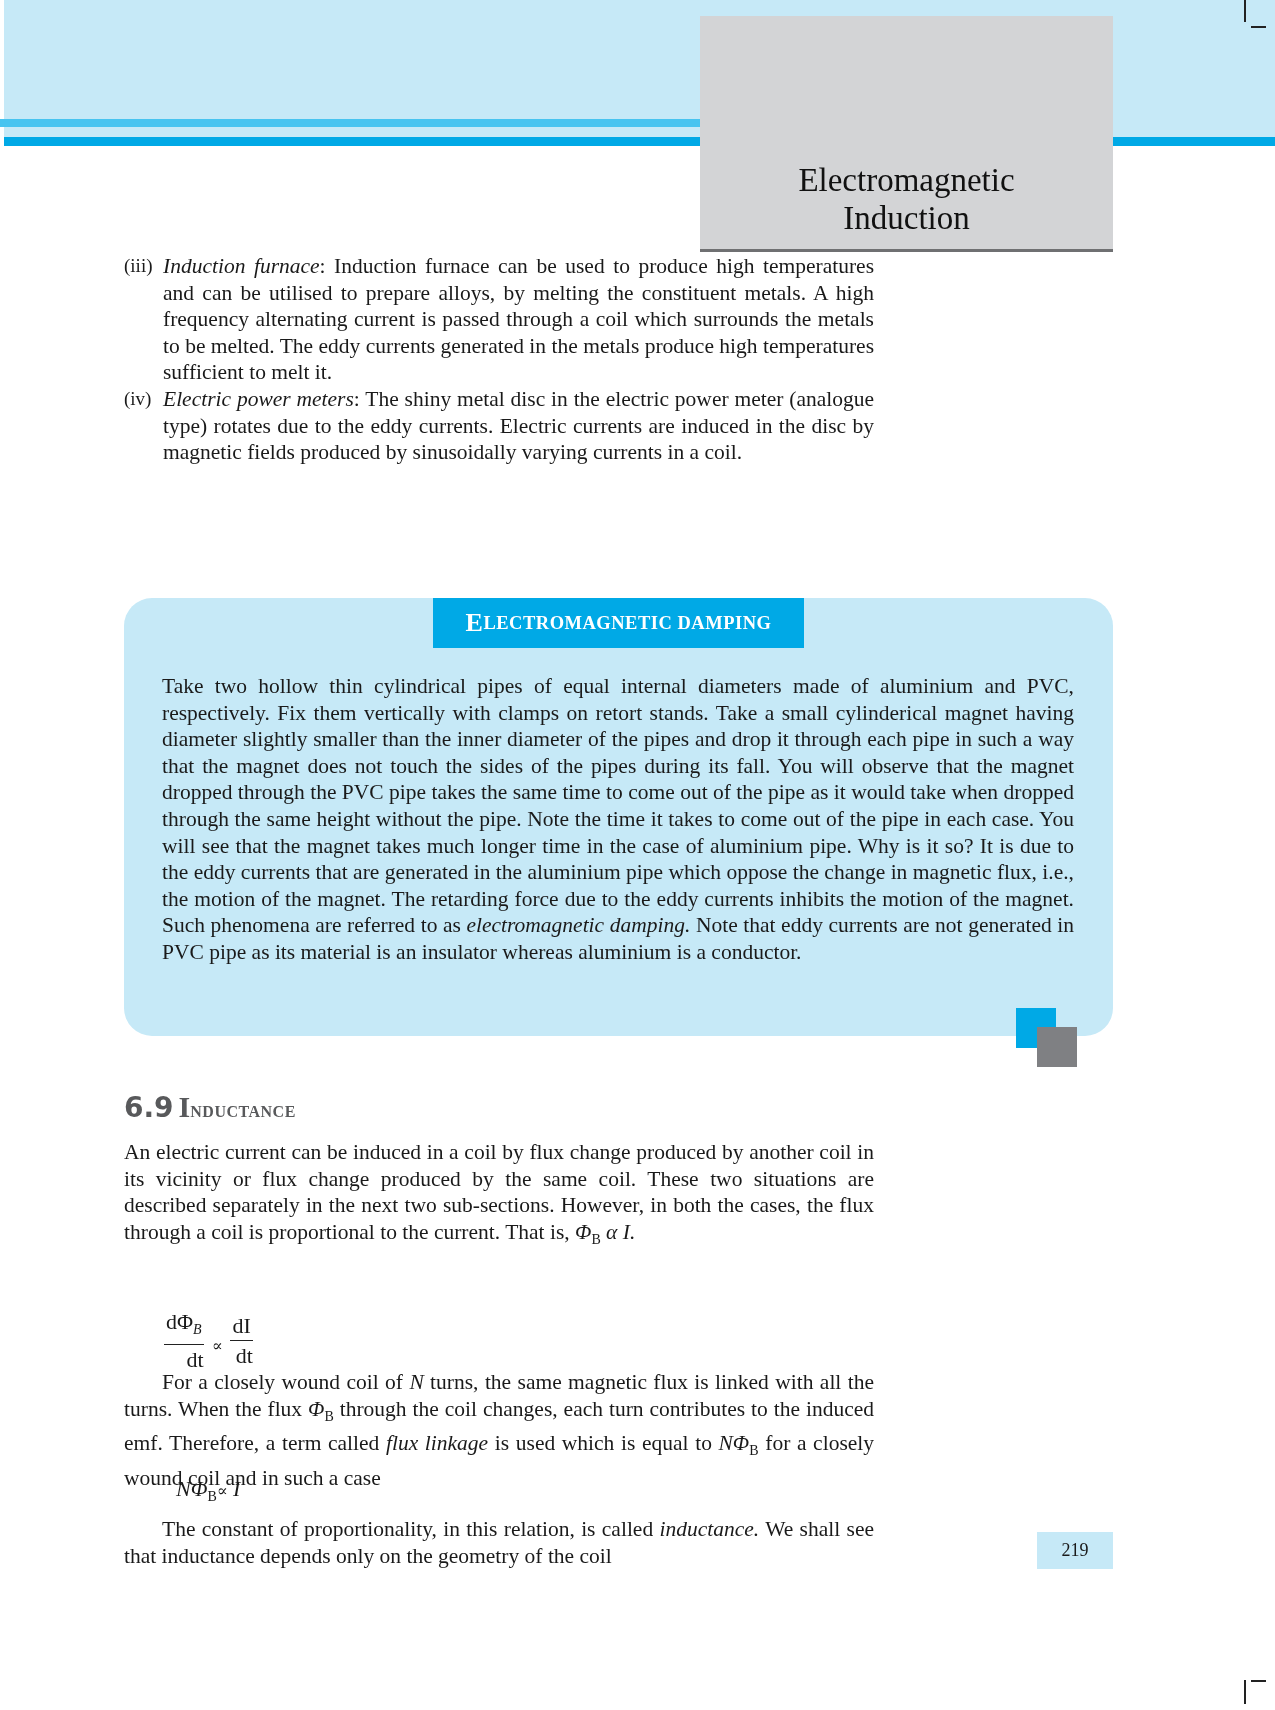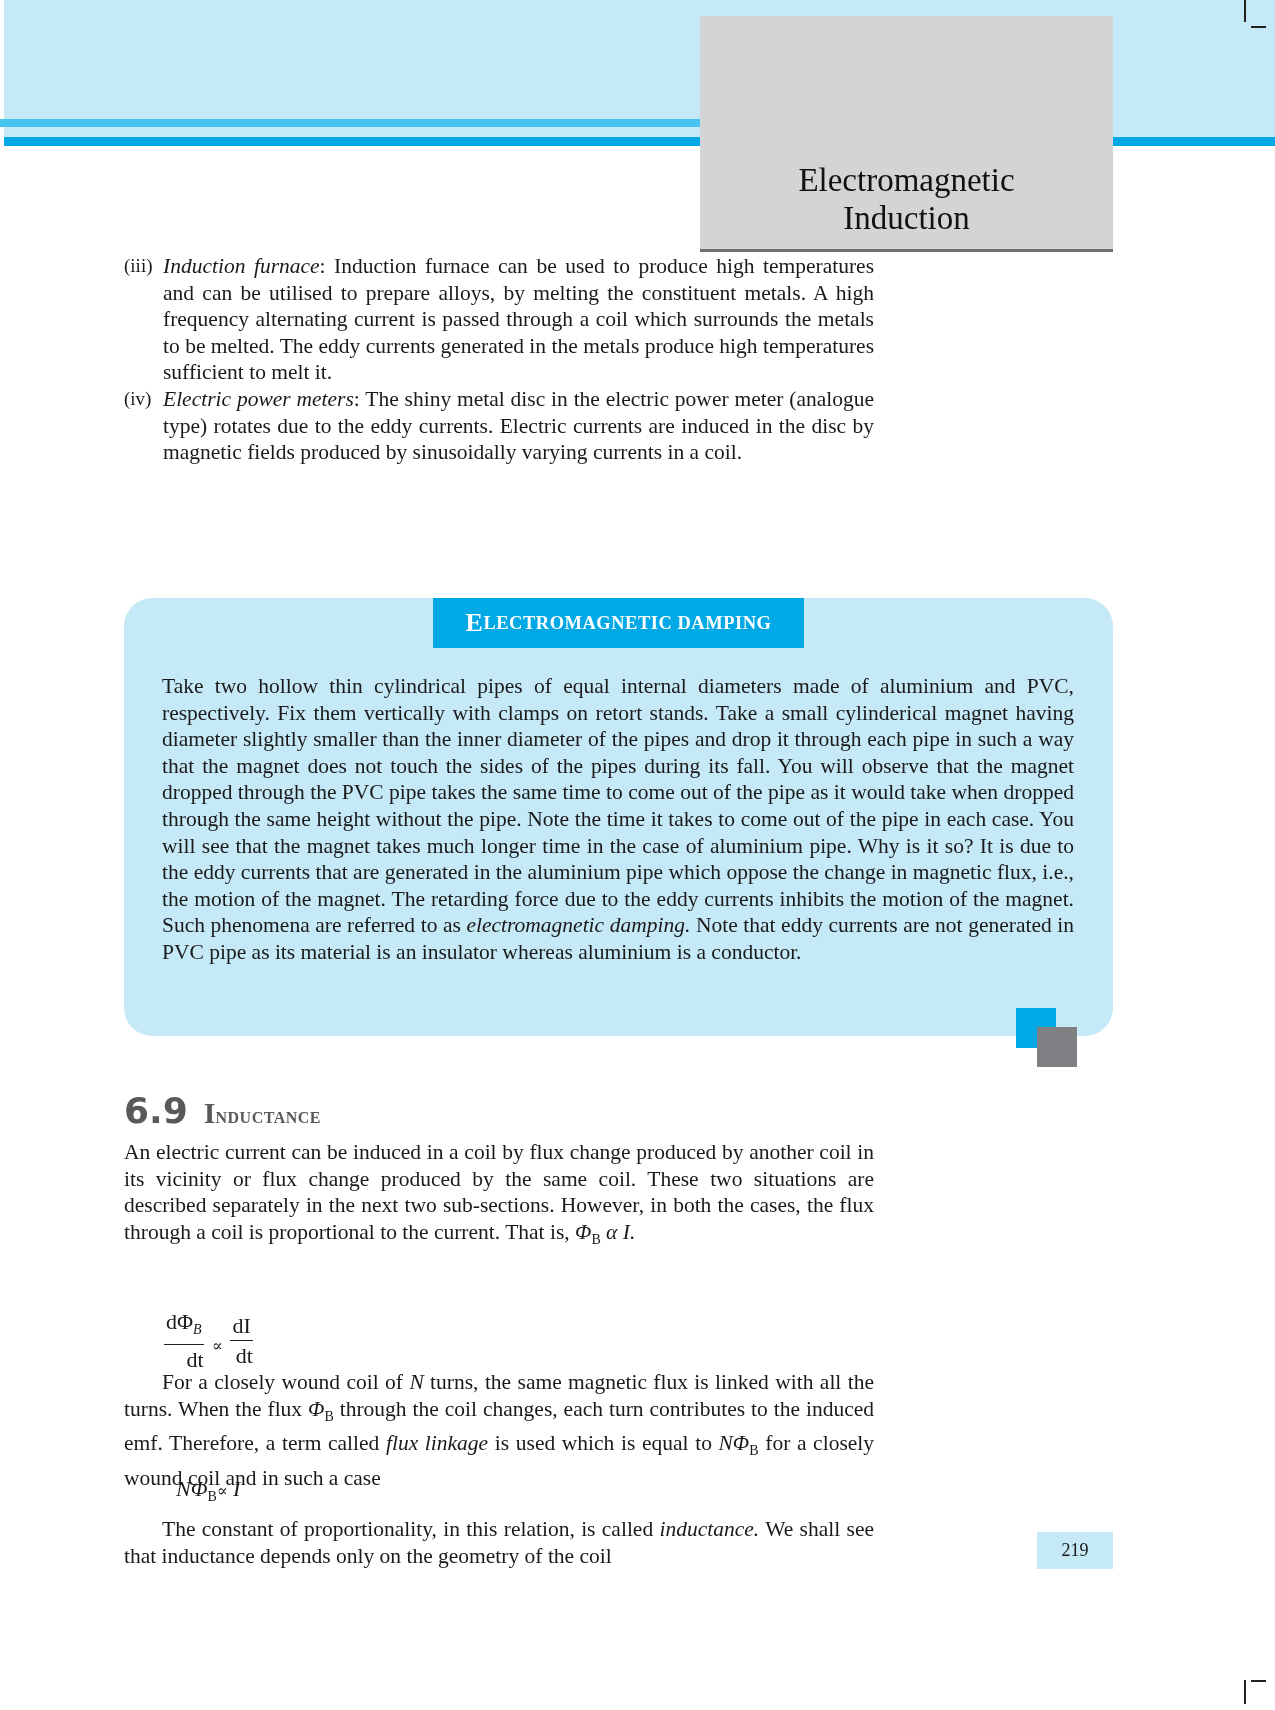--- a/index.html
+++ b/index.html
@@ -38,21 +38,21 @@
     position: absolute; left: 433px; top: 598px; width: 371px; height: 50px;
     background: #00a9e6; color: #fff; display: flex; align-items: center; justify-content: center;
     font-weight: bold; font-size: 18.5px; letter-spacing: 0.5px;
   }
   .activity-title .cap { font-size: 26px; }
   .activity-text { position: absolute; left: 162px; top: 673px; width: 912px; }
   .sq-blue { position: absolute; left: 1016px; top: 1008px; width: 40px; height: 40px; background: #00a9e6; }
   .sq-grey { position: absolute; left: 1037px; top: 1027px; width: 40px; height: 40px; background: #7f8083; }
 
   .sec-heading { position: absolute; left: 124px; top: 1090px; font-size: 30px; font-weight: bold; color: #58595b; }
-  .sec-heading .num { margin-right: 16px; font-family: "DejaVu Sans", sans-serif; font-size: 36px; }
+  .sec-heading .num { margin-right: 5px; font-family: "DejaVu Sans", sans-serif; font-size: 28px; }
   .sec-heading .sc { font-size: 16px; letter-spacing: 0.5px; }
   .sec-heading .cap { font-size: 30px; }
   .main { position: absolute; left: 124px; top: 1139px; width: 750px; }
   .indent { text-indent: 38px; }
   .eq1 { position: absolute; left: 164px; top: 1308px; display: flex; align-items: center; font-size: 22px; }
   .frac { display: inline-flex; flex-direction: column; align-items: flex-end; }
   .frac .n { border-bottom: 1.5px solid #222; padding: 0 2px; line-height: 28px; }
   .frac .d { line-height: 30px; }
   .prop { font-size: 16px; margin: 8px 8px 0 8px; }
   sub { font-size: 14px; }

